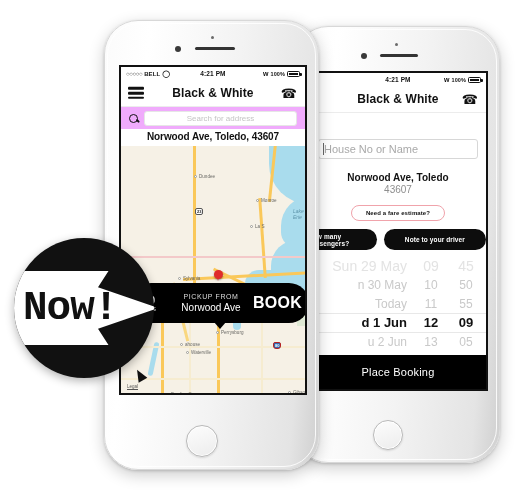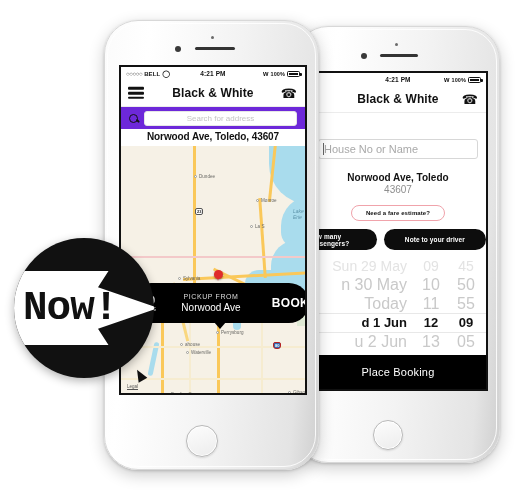--- a/index.html
+++ b/index.html
@@ -69,21 +69,21 @@
   }
   .nav-title { font-size:12px; font-weight:bold; color:#111; letter-spacing:.1px; }
   .hamburger { position:absolute; left:7px; top:50%; transform:translateY(-50%);
     width:16px; }
   .hamburger span { display:block; height:2.4px; background:#111; margin:2.4px 0;
     border-radius:1px; }
   .phone-icon { position:absolute; right:8px; top:50%; transform:translateY(-50%);
     font-size:13px; color:#111; line-height:1; }
 
   
-  .searchrow { height:22px; display:flex; align-items:center; background:#6d28d9;
+  .searchrow { height:22px; display:flex; align-items:center; background:#f0abfc;
     padding:0 8px; gap:6px; }
   .mag { width:9px; height:9px; border:1.6px solid #111; border-radius:50%;
     position:relative; flex:none; }
   .mag::after { content:""; position:absolute; width:4px; height:1.6px;
     background:#111; right:-3px; bottom:0px; transform:rotate(45deg);
     border-radius:1px; }
   .searchbox { flex:1; height:15px; border:1px solid #e6e6e6; border-radius:3px;
     display:flex; align-items:center; justify-content:center;
     font-size:8px; color:#c4c4c4; background:#fff; }
   .addrline { text-align:center; font-size:10px; font-weight:bold; color:#111;
@@ -122,21 +122,21 @@
     display:flex; align-items:center; color:#fff; }
   .callout::after{ content:""; position:absolute; left:50%; bottom:-6px;
     margin-left:-6px; border-left:6px solid transparent;
     border-right:6px solid transparent; border-top:7px solid #000; }
   .co-mins { width:36px; text-align:center; flex:none; }
   .co-mins b { display:block; font-size:11px; font-weight:bold; line-height:12px; }
   .co-mins i { display:block; font-size:5px; font-style:normal; letter-spacing:.5px; }
   .co-mid { flex:1; text-align:center; padding-left:2px; }
   .co-mid .lbl { font-size:7px; letter-spacing:.6px; color:#ddd; line-height:10px; }
   .co-mid .val { font-size:10px; line-height:12px; }
-  .co-book { width:56px; text-align:right; font-size:12px; font-weight:bold;
+  .co-book { width:56px; text-align:left; font-size:16px; font-weight:bold;
     letter-spacing:.3px; flex:none; }
 
   
   #now-badge { position:absolute; left:14px; top:238px; width:140px; height:140px;
     border-radius:50%; background:#111; overflow:hidden;
     box-shadow:0 3px 10px rgba(0,0,0,.3); }
   #now-badge .wedge { position:absolute; left:-6px; top:33px;
     width:150px; height:74px; background:#fff;
     clip-path:polygon(0% 0%, 67% 0%, 60% 22%, 100% 50%, 60% 78%, 67% 100%, 0% 100%); }
   #now-badge .nowtxt { position:absolute; left:9px; top:44px;
@@ -162,21 +162,21 @@
   .pill-row { display:flex; gap:7px; margin-top:8px; padding-left:0; }
   .pill { background:#0d0d0d; color:#fff; border-radius:13px; height:21px;
     display:flex; align-items:center; justify-content:center;
     font-size:6.5px; font-weight:bold; letter-spacing:.1px; }
   .pill.cut { margin-left:-42px; width:110px; padding-left:40px; }
   .pill.note { width:104px; }
 
   
   .picker { margin-top:6px; position:relative; height:96px; overflow:hidden; }
   .picker-row { display:flex; height:19px; align-items:center;
-    font-size:16px; color:#c9c9c9; }
+    font-size:12px; color:#c9c9c9; }
   .picker-row .c1 { flex:1; text-align:right; padding-right:9px; }
   .picker-row .c2 { width:30px; text-align:center; }
   .picker-row .c3 { width:40px; text-align:center; }
   .picker-row.faint { color:#e3e3e3; font-size:14px; }
   .picker-row.sel { color:#111; font-weight:bold; font-size:13px; }
   .picker-line { position:absolute; left:0; right:0; height:1px; background:#e8e8e8; }
 
   .place-booking { height:34px; background:#000000; color:#fff;
     display:flex; align-items:center; justify-content:center;
     font-size:11px; letter-spacing:.2px; }

